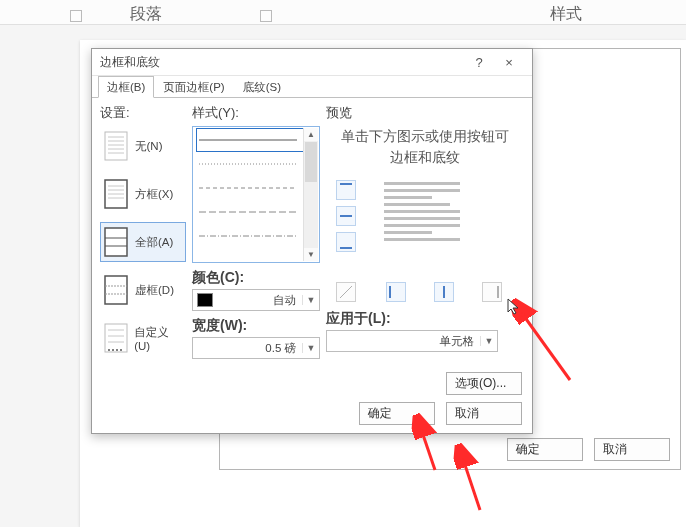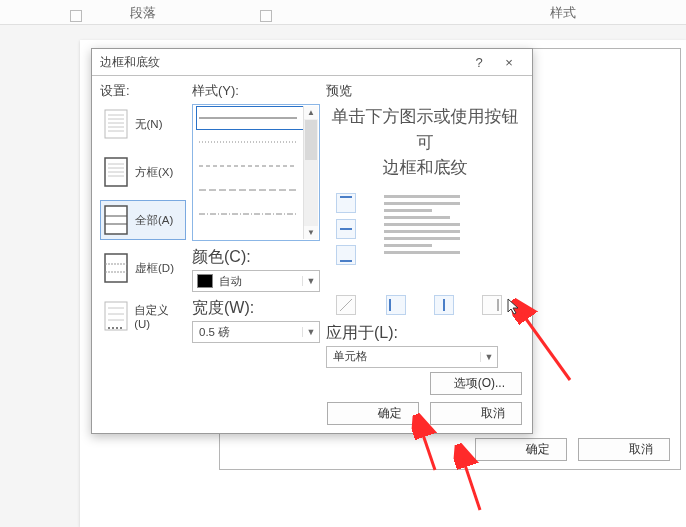--- a/index.html
+++ b/index.html
@@ -17,21 +17,21 @@
     position: absolute;
     top: 0; left: 0; right: 0;
     height: 24px;
     background: #fcfcfc;
     border-bottom: 1px solid #e0e0e0;
   }
   .ribbon .grp-label {
     position: absolute;
     top: 4px;
     color: #666;
-    font-size: 13px;
+    font-size: 16px;
   }
   .ribbon .dl {
     position: absolute;
     bottom: 2px;
     width: 10px; height: 10px;
     border: 1px solid #bbb;
   }
   .doc-shadow {
     position: absolute;
     top: 40px;
@@ -139,21 +139,21 @@
     padding: 3px 2px;
     margin-bottom: 8px;
     border: 1px solid transparent;
   }
   .setopt.selected {
     border: 1px solid #7aa9e0;
     background: #eaf2fb;
   }
   .setopt svg { width: 26px; height: 32px; }
   .setopt .lbl { font-size: 11.5px; color: #444; }
-  .sublabel { font-size: 16px; color: #444; margin: 6px 0 2px 0; }
+  .sublabel { font-size: 14px; color: #444; margin: 6px 0 2px 0; font-weight: bold; }
   .style-list {
     border: 1px solid #8bb6e6;
     height: 135px;
     background: #fff;
     position: relative;
     overflow: hidden;
   }
   .style-list .style-item {
     height: 22px;
     margin: 2px 16px 2px 4px;
@@ -183,30 +183,30 @@
   }
   .dropdown {
     height: 20px;
     border: 1px solid #bdbdbd;
     background: #fff;
     display: flex;
     align-items: center;
     font-size: 11.5px;
     color: #444;
   }
-  .dropdown .dd-val { flex: 1; padding: 0 6px; }
+  .dropdown .dd-val { flex: 1; padding: 0 6px; text-align: right; }
   .dropdown .dd-arrow {
     width: 16px;
     text-align: center;
     border-left: 1px solid #e0e0e0;
     color: #666;
     font-size: 9px;
   }
   .preview-hint {
-    font-size: 17px;
+    font-size: 14px;
     color: #555;
     text-align: center;
     line-height: 1.5;
     margin: 2px 0 6px 0;
   }
   .preview-area {
     position: relative;
     height: 130px;
   }
   .pv-page {
@@ -235,26 +235,26 @@
   }
   .edge-btn svg { width: 100%; height: 100%; }
   .apply-row {
     margin-top: 4px;
   }
   .btn {
     display: inline-block;
     min-width: 58px;
     height: 21px;
     line-height: 21px;
-    text-align: right;
+    text-align: left;
     border: 1px solid #adadad;
     background: #fdfdfd;
     font-size: 12px;
     color: #333;
-    padding: 0 16px;
+    padding: 0 8px;
   }
   .dlg-foot {
     position: absolute;
     bottom: 8px;
     right: 10px;
   }
   .dlg-foot .btn { margin-left: 8px; }
   .opt-btn-row {
     position: absolute;
     right: 10px;
@@ -296,20 +296,25 @@
 </div>
 
 <div class="dlg">
   <div class="dlg-titlebar">
     <span>边框和底纹</span>
     <span class="spacer"></span>
     <span class="tbtn">?</span>
     <span class="tbtn">×</span>
   </div>
 
+  <div class="tabs">
+    <div class="tab active">边框(B)</div>
+    <div class="tab">页面边框(P)</div>
+    <div class="tab">底纹(S)</div>
+  </div>
   <div class="tab-under"></div>
 
   <div class="body">
 
     <div class="col1">
       <div class="sect-label">设置:</div>
 
       <div class="setopt">
         <svg>
             <rect x="2" y="2" width="22" height="28" fill="#fff" stroke="#bbb"></rect>

